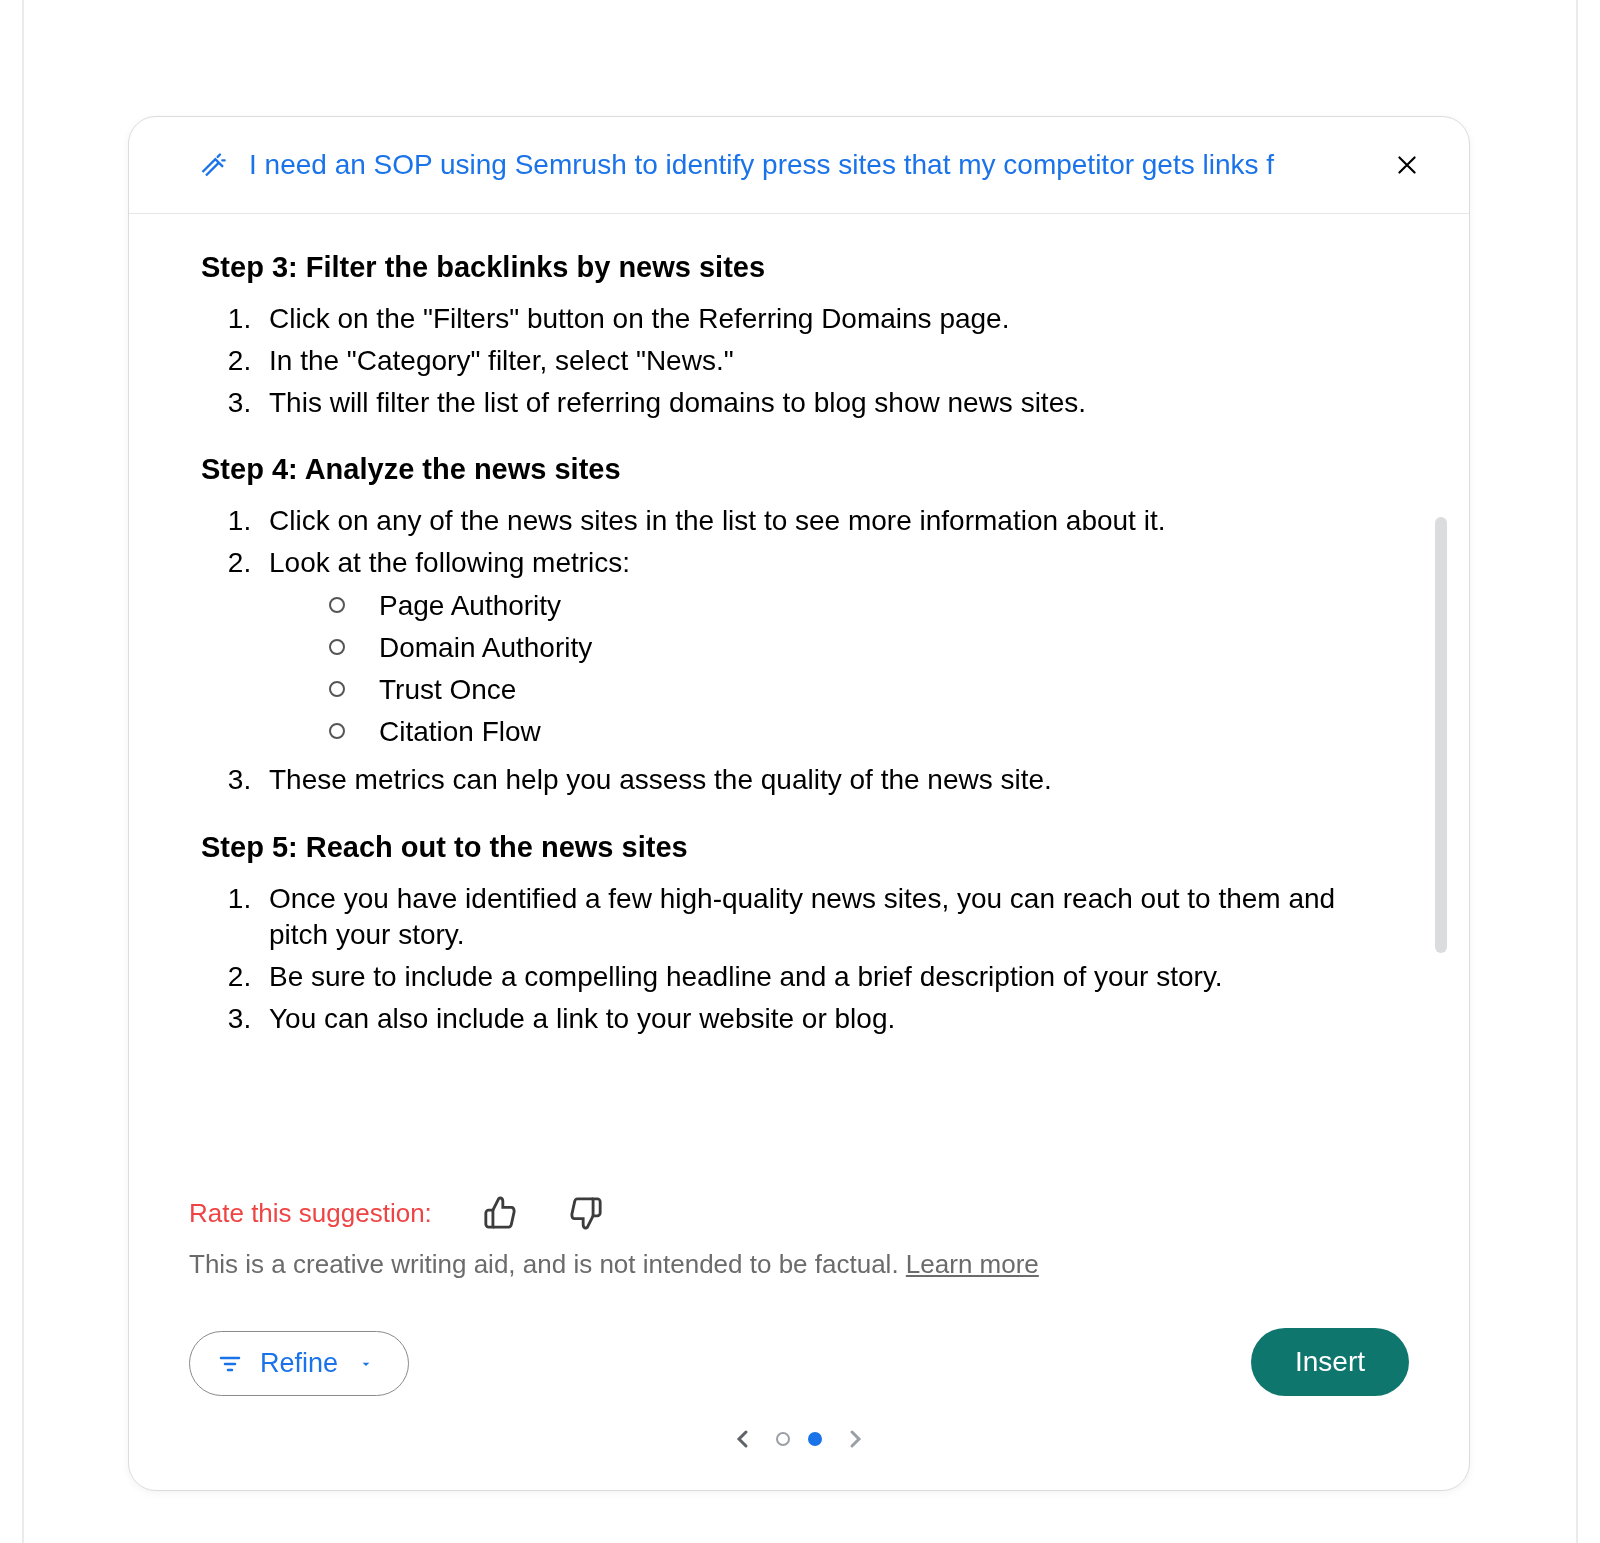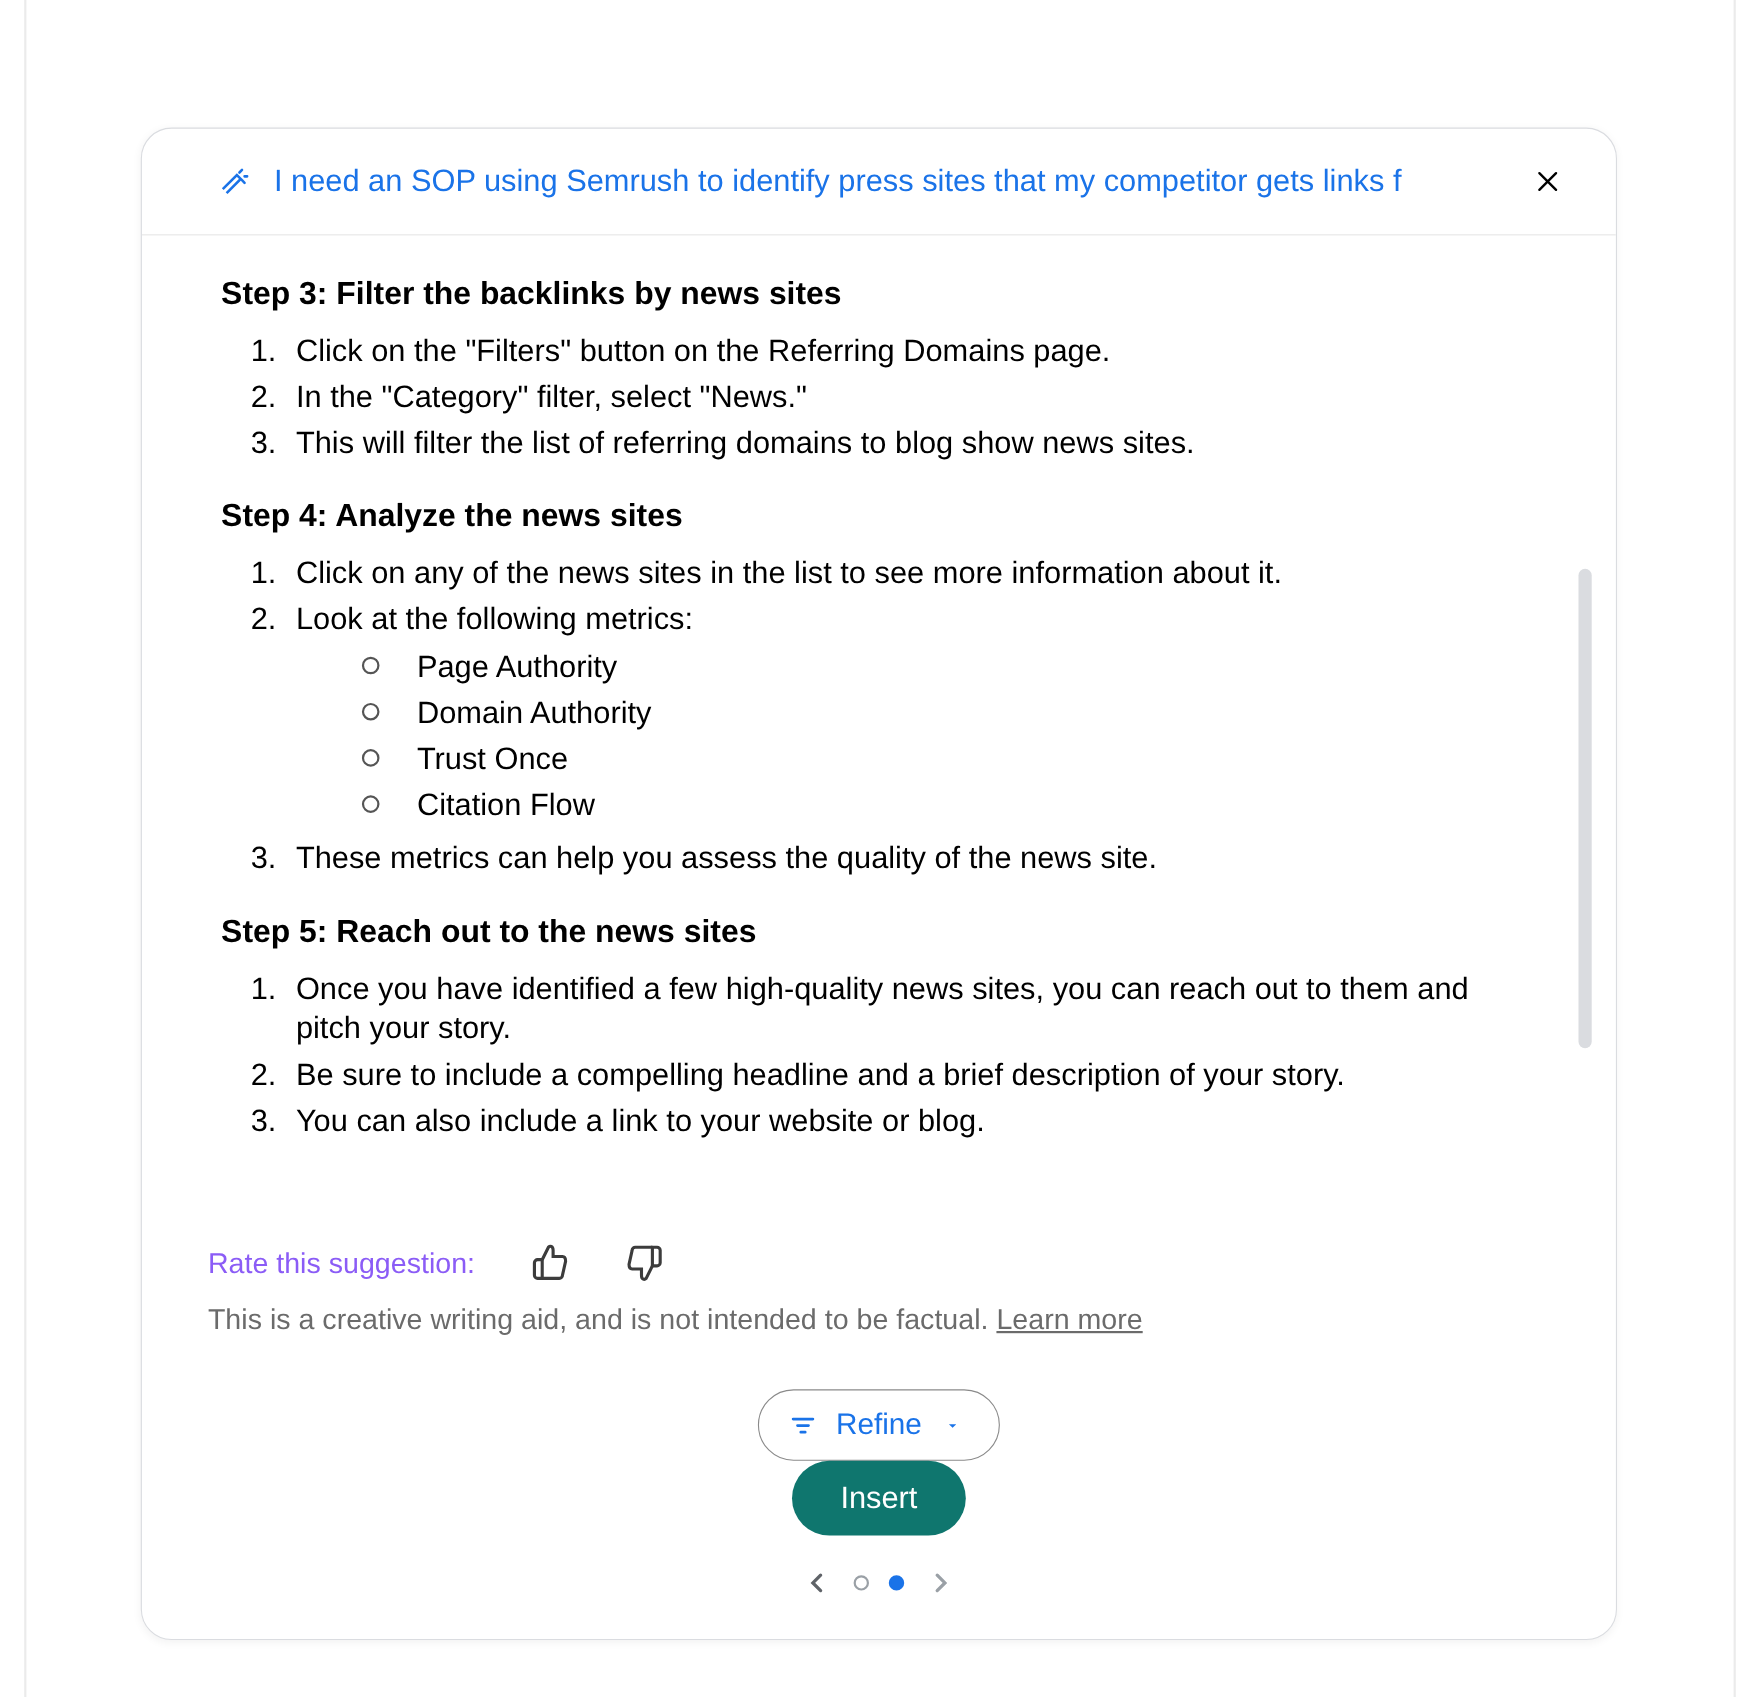--- a/index.html
+++ b/index.html
@@ -129,21 +129,21 @@
   .footer {
     position: absolute;
     left: 60px;
     right: 60px;
     bottom: 36px;
   }
   .rate-row {
     display: flex;
     align-items: center;
     font-size: 26px;
-    color: #8b5cf6;
+    color: #ef4444;
     margin-bottom: 18px;
     gap: 24px;
   }
   .rate-row .label { margin-right: 26px; }
   .thumb-btn {
     width: 36px;
     height: 36px;
     margin-right: 26px;
     cursor: pointer;
     display: inline-flex;
@@ -155,23 +155,22 @@
     color: #6b6b6b;
     margin-bottom: 48px;
   }
   .disclaimer .learn-more {
     text-decoration: underline;
     cursor: pointer;
     color: #6b6b6b;
   }
   .button-row {
     display: flex;
-    align-items: center;
+    align-items: flex-end;
     justify-content: space-between;
-    flex-direction: column;
   }
   .refine-btn {
     display: inline-flex;
     align-items: center;
     border: 1px solid #8a8a8a;
     border-radius: 36px;
     padding: 16px 34px 16px 28px;
     font-size: 27px;
     color: #1a73e8;
     font-weight: 500;

